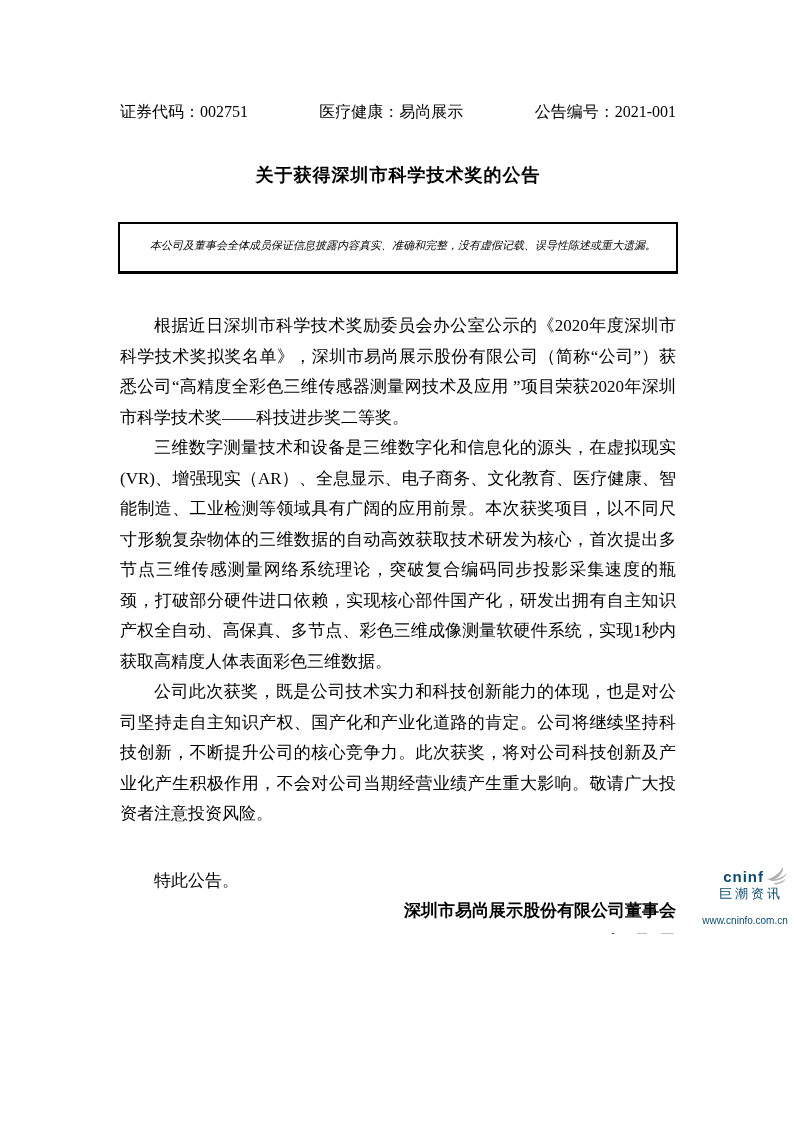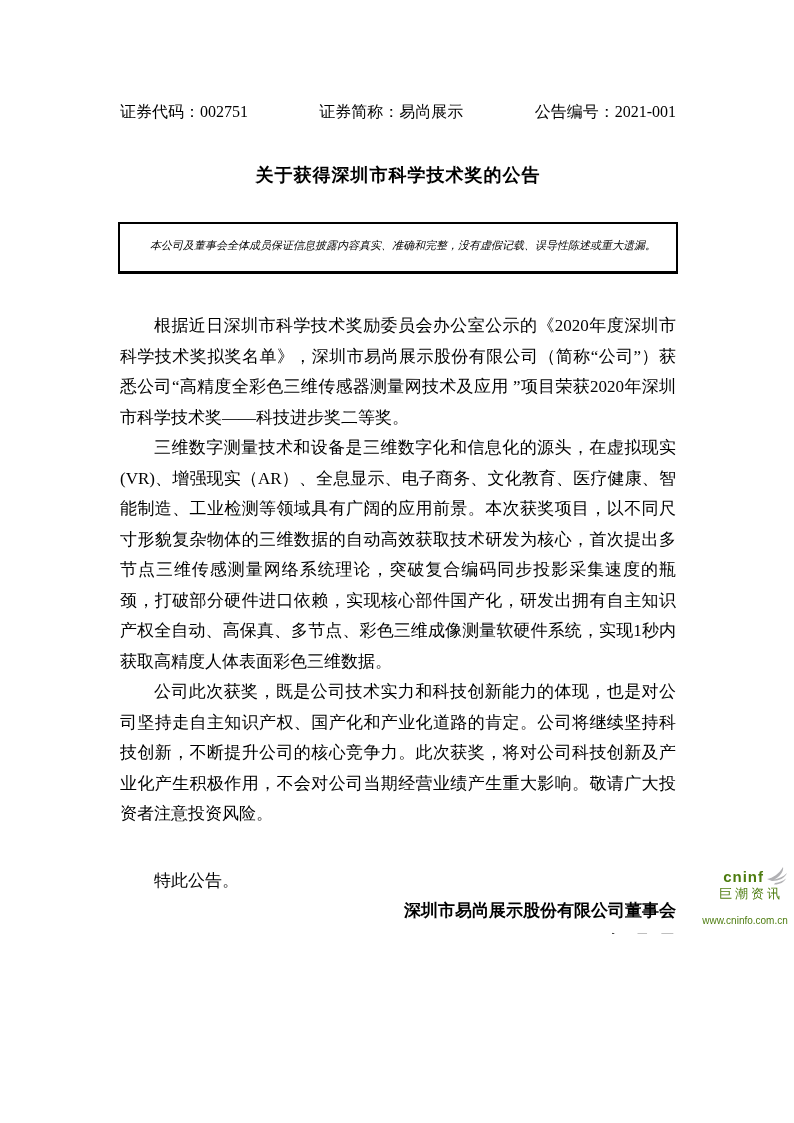--- a/index.html
+++ b/index.html
@@ -65,21 +65,21 @@
     text-align: right;
     text-indent: 0;
     font-weight: bold;
   }
   
   .watermark {
     position: absolute;
     right: 4px;
     bottom: 8px;
     width: 90px;
-    color: #4d7c0f;
+    color: #0c4a6e;
     text-align: center;
     line-height: 1;
     user-select: none;
   }
   .wm-row {
     display: flex;
     align-items: flex-end;
     justify-content: flex-end;
     padding-right: 2px;
   }
@@ -108,21 +108,21 @@
     white-space: nowrap;
   }
 </style>
 </head>
 <body>
 
 <div class="page">
 
   <div class="header-row">
     <span>证券代码：002751</span>
-    <span>证券简称：易尚展示</span>
+    <span>医疗健康：易尚展示</span>
     <span>公告编号：2021-001</span>
   </div>
 
   <div class="doc-title">
     <div>关于获得深圳市科学技术奖的公告</div>
   </div>
 
   <div class="disclaimer-box">
     <p>本公司及董事会全体成员保证信息披露内容真实、准确和完整，没有虚假记载、误导性陈述或重大遗漏。</p>
   </div>

